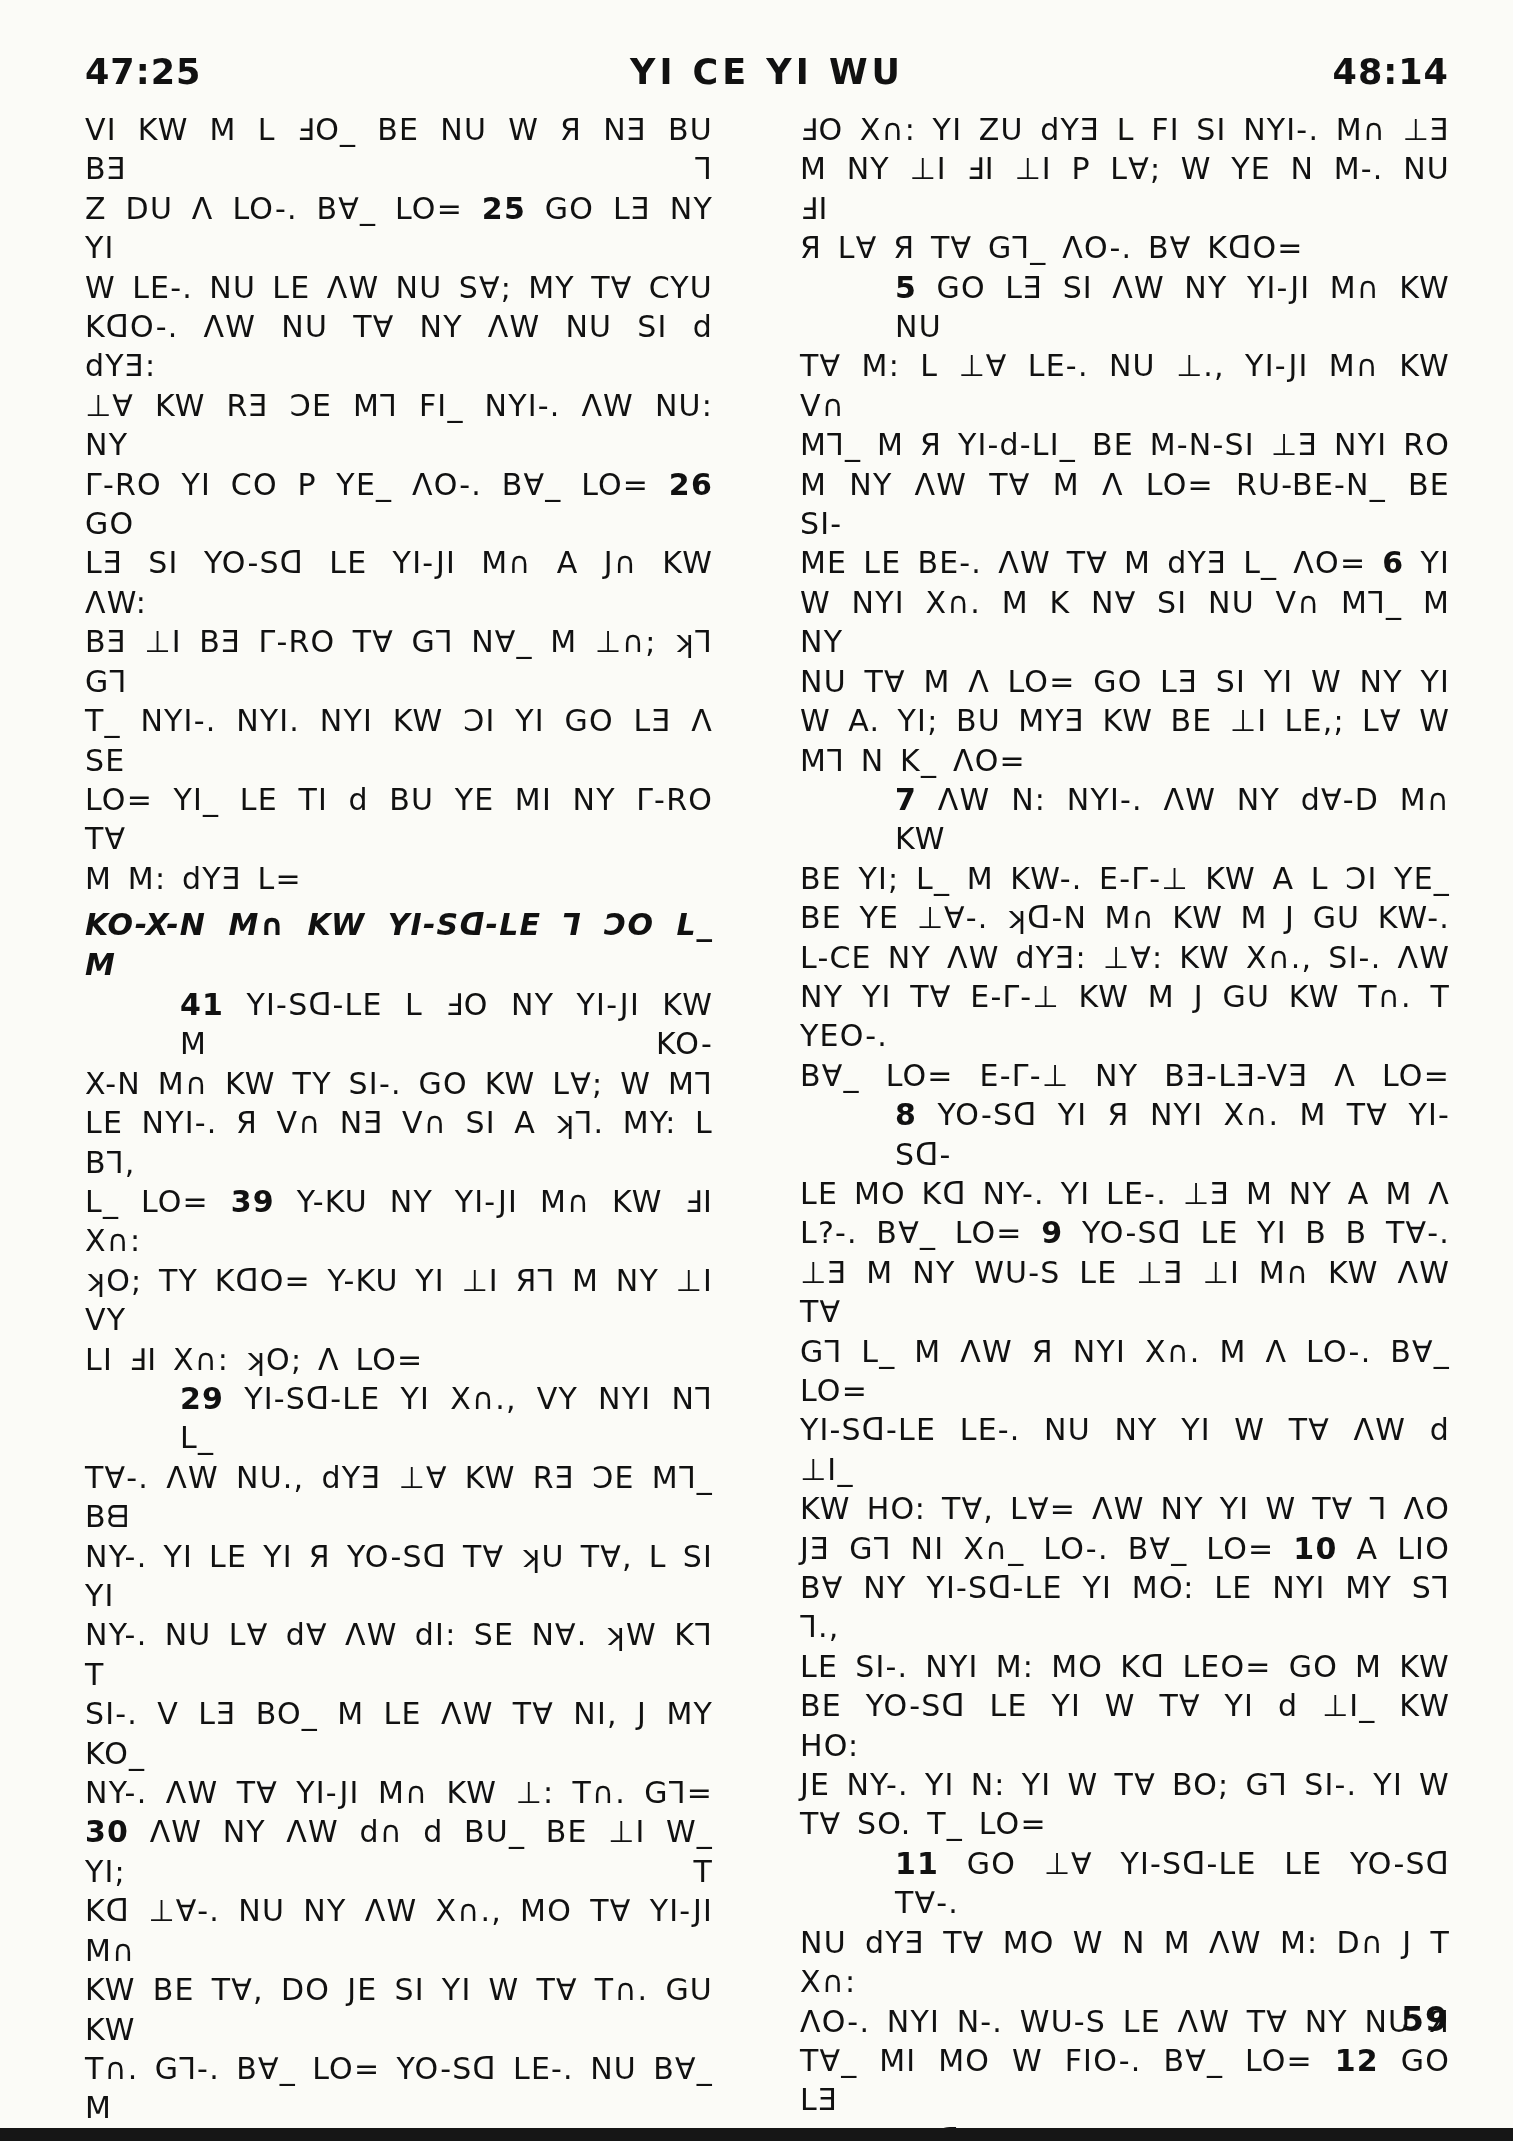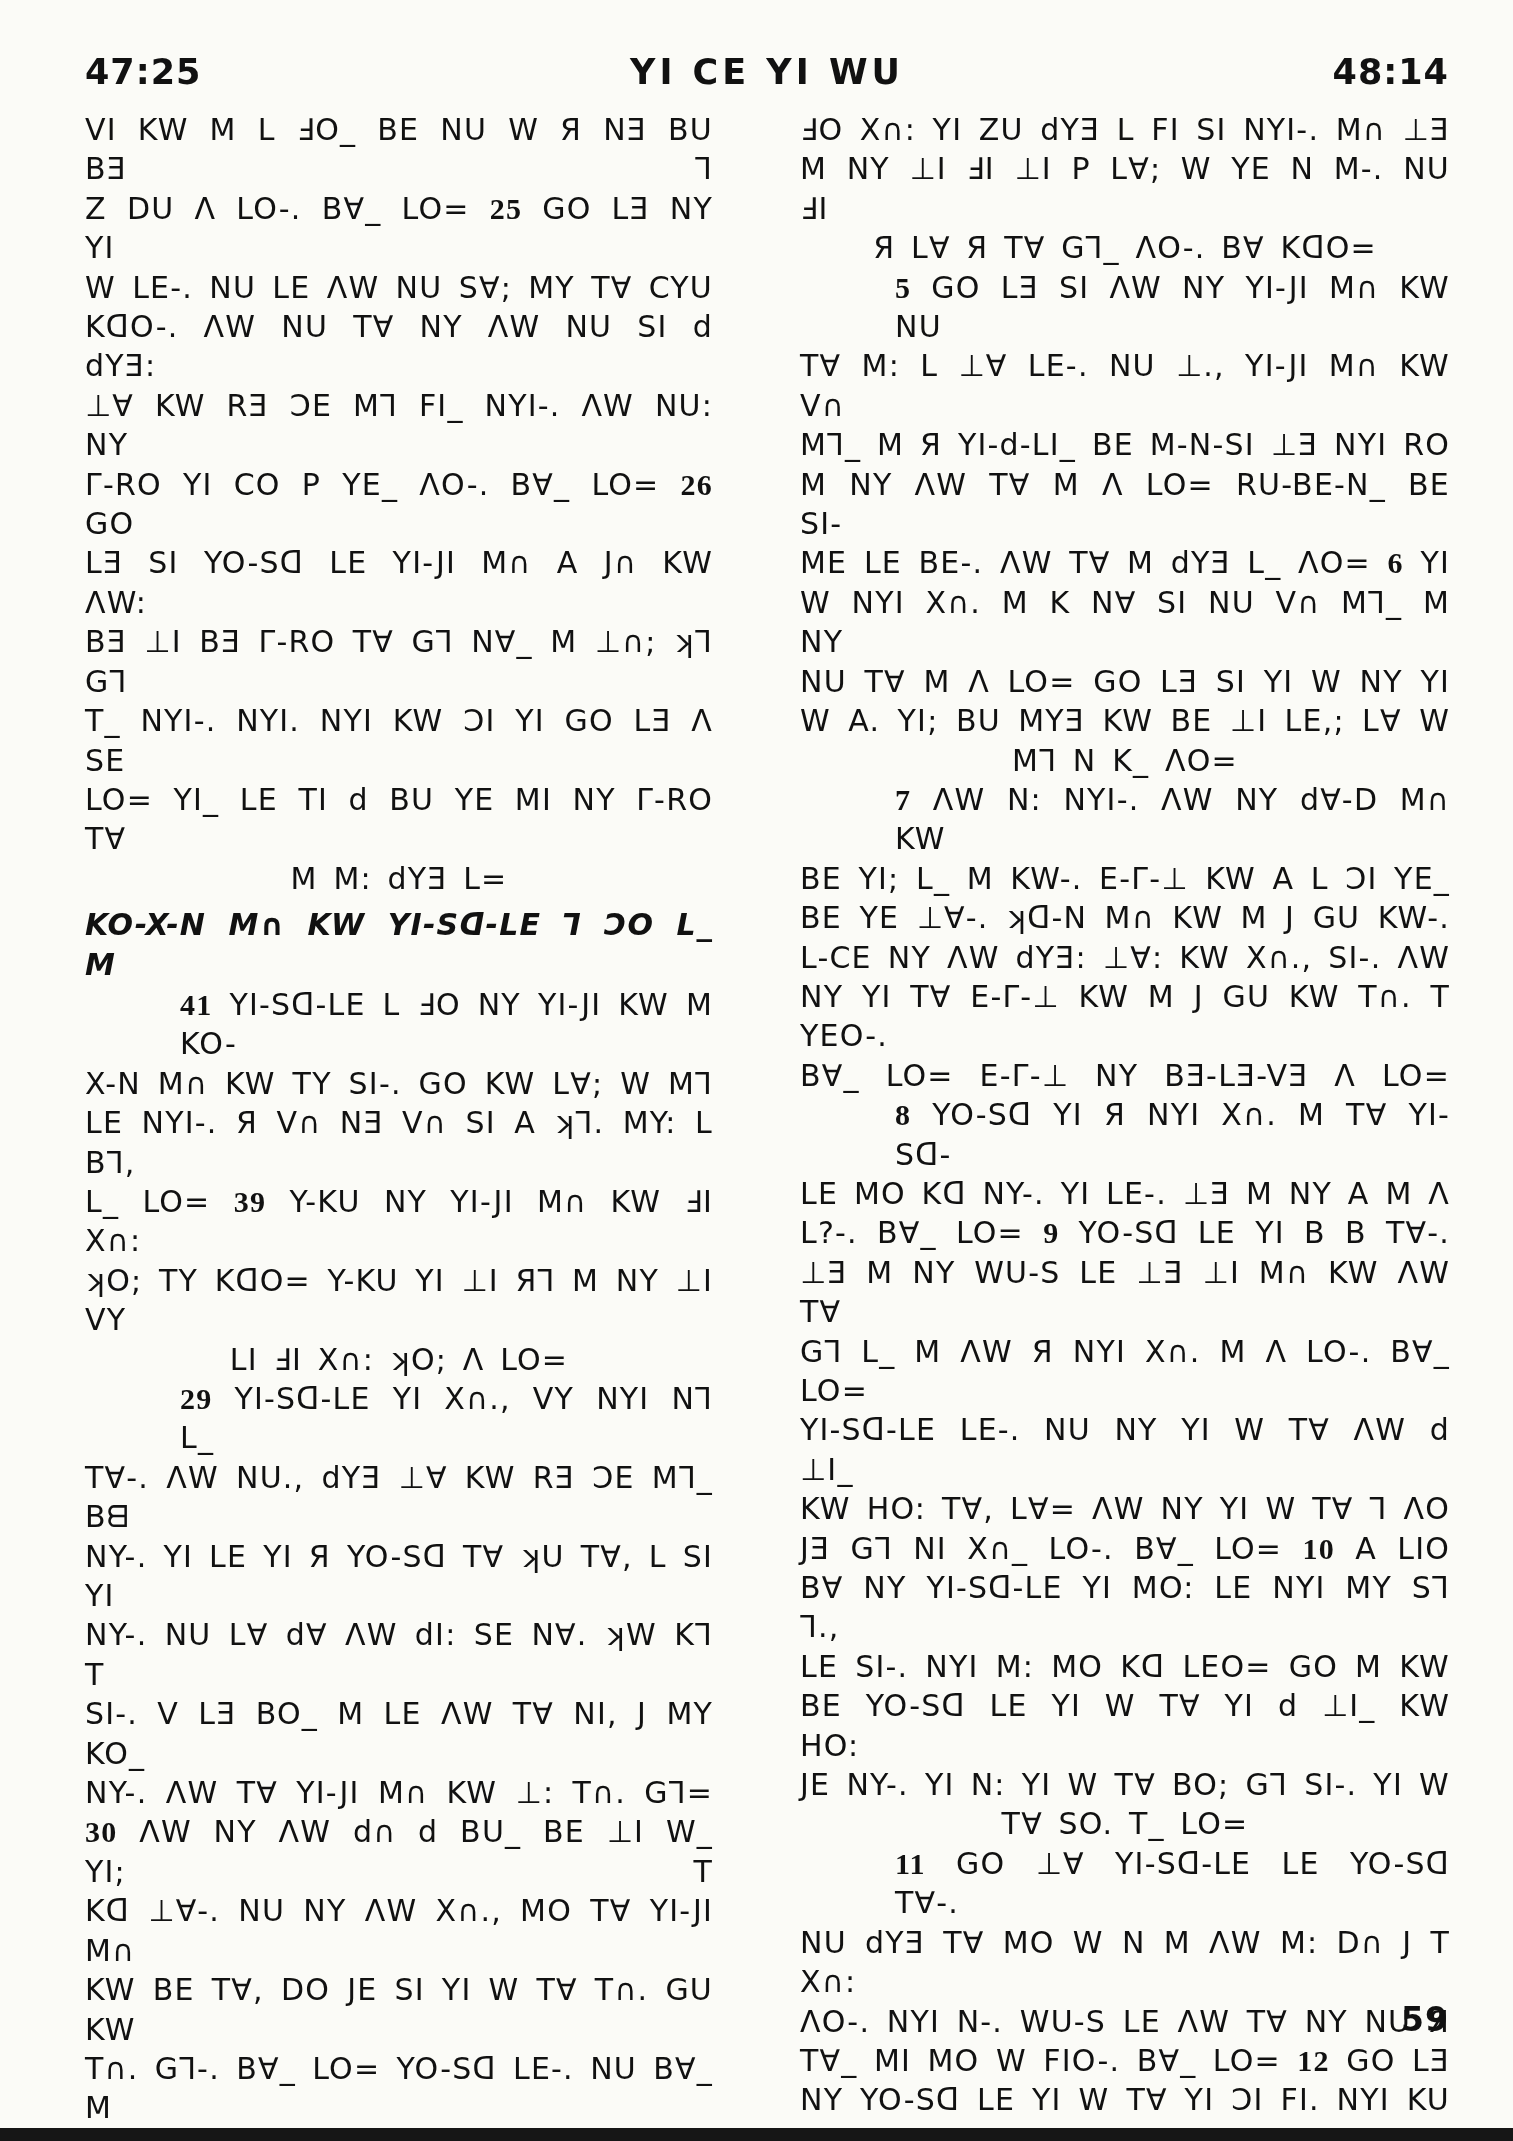--- a/index.html
+++ b/index.html
@@ -17,24 +17,24 @@
     display:flex;justify-content:space-between;align-items:flex-start;
     font-weight:700;font-size:35px;letter-spacing:1px;
   }
   .runhead .title{letter-spacing:4px;}
   
   .col{position:absolute;top:110px;font-size:30px;line-height:39.4px;
        letter-spacing:1.2px;word-spacing:5px;}
   #col-left{left:85px;width:628px;}
   #col-right{left:800px;width:650px;}
   .line{text-align:justify;text-align-last:justify;white-space:nowrap0;}
-  .line.rg{text-align:center;text-align-last:auto;}
+  .line.rg{text-align:left;text-align-last:auto;}
   .line.in{padding-left:95px;}
   .line.hd{font-weight:700;margin-top:7px;margin-bottom:1px;font-style:italic;}
-  .line b{font-weight:700;font-family:Liberation Serif, serif;}
+  .line b{font-weight:700;}
   
   .pageno{
     position:absolute;top:2000px;left:85px;width:1364px;
     text-align:right;font-weight:700;font-size:33px;letter-spacing:1px;
   }
   .scanbar{
     position:absolute;left:0;bottom:0;width:1513px;height:13px;
     background:#161616;
   }
 </style>

